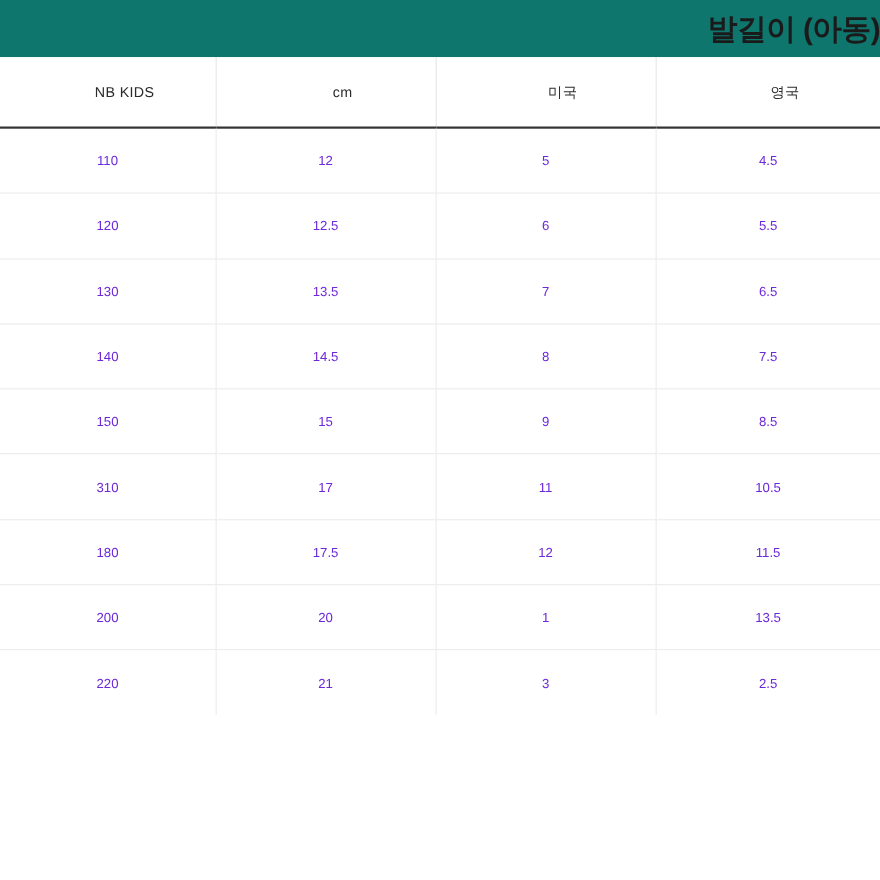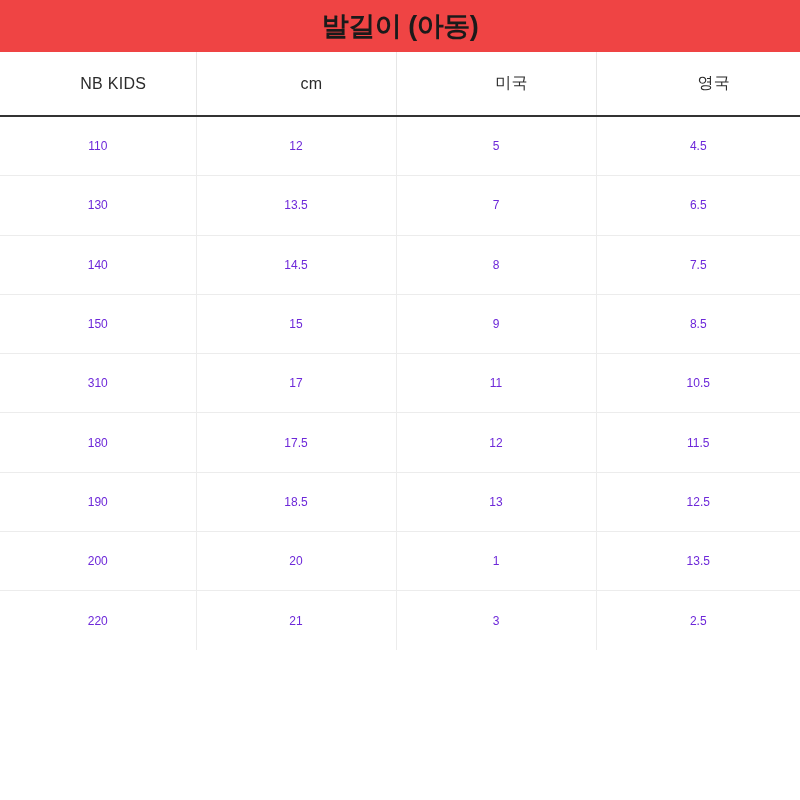--- a/index.html
+++ b/index.html
@@ -14,24 +14,24 @@
     position: relative;
     width: 800px;
     height: 800px;
     background: #ffffff;
     box-sizing: border-box;
     overflow: hidden;
   }
   .title-bar {
     width: 100%;
     height: 52px;
-    background: #ef4444;
+    background: #0f766e;
     display: flex;
     align-items: center;
-    justify-content: center;
+    justify-content: flex-end;
     box-sizing: border-box;
   }
   .title-text {
     font-size: 27px;
     font-weight: bold;
     color: #1a1a1a;
     letter-spacing: -0.5px;
     line-height: 1;
   }
   .size-table {
@@ -39,21 +39,21 @@
     border-collapse: collapse;
     table-layout: fixed;
   }
   .size-table col.c0 { width: 24.5%; }
   .size-table col.c1 { width: 25.0%; }
   .size-table col.c2 { width: 25.0%; }
   .size-table col.c3 { width: 25.5%; }
 
   .size-table thead th {
     height: 61px;
-    font-size: 16px;
+    font-size: 13px;
     font-weight: normal;
     color: #2b2b2b;
     text-align: center;
     vertical-align: middle;
     border-right: 1px solid #e6e6e6;
     border-bottom: 2px solid #333333;
     background: #ffffff;
     letter-spacing: 0.3px;
     padding-left: 32px;
   }
@@ -104,20 +104,26 @@
       </tr>
     </thead>
     <tbody>
       <tr>
         <td>110</td>
         <td>12</td>
         <td>5</td>
         <td>4.5</td>
       </tr>
       <tr>
+        <td>120</td>
+        <td>12.5</td>
+        <td>6</td>
+        <td>5.5</td>
+      </tr>
+      <tr>
         <td>130</td>
         <td>13.5</td>
         <td>7</td>
         <td>6.5</td>
       </tr>
       <tr>
         <td>140</td>
         <td>14.5</td>
         <td>8</td>
         <td>7.5</td>
@@ -134,26 +140,20 @@
         <td>11</td>
         <td>10.5</td>
       </tr>
       <tr>
         <td>180</td>
         <td>17.5</td>
         <td>12</td>
         <td>11.5</td>
       </tr>
       <tr>
-        <td>190</td>
-        <td>18.5</td>
-        <td>13</td>
-        <td>12.5</td>
-      </tr>
-      <tr>
         <td>200</td>
         <td>20</td>
         <td>1</td>
         <td>13.5</td>
       </tr>
       <tr>
         <td>220</td>
         <td>21</td>
         <td>3</td>
         <td>2.5</td>

